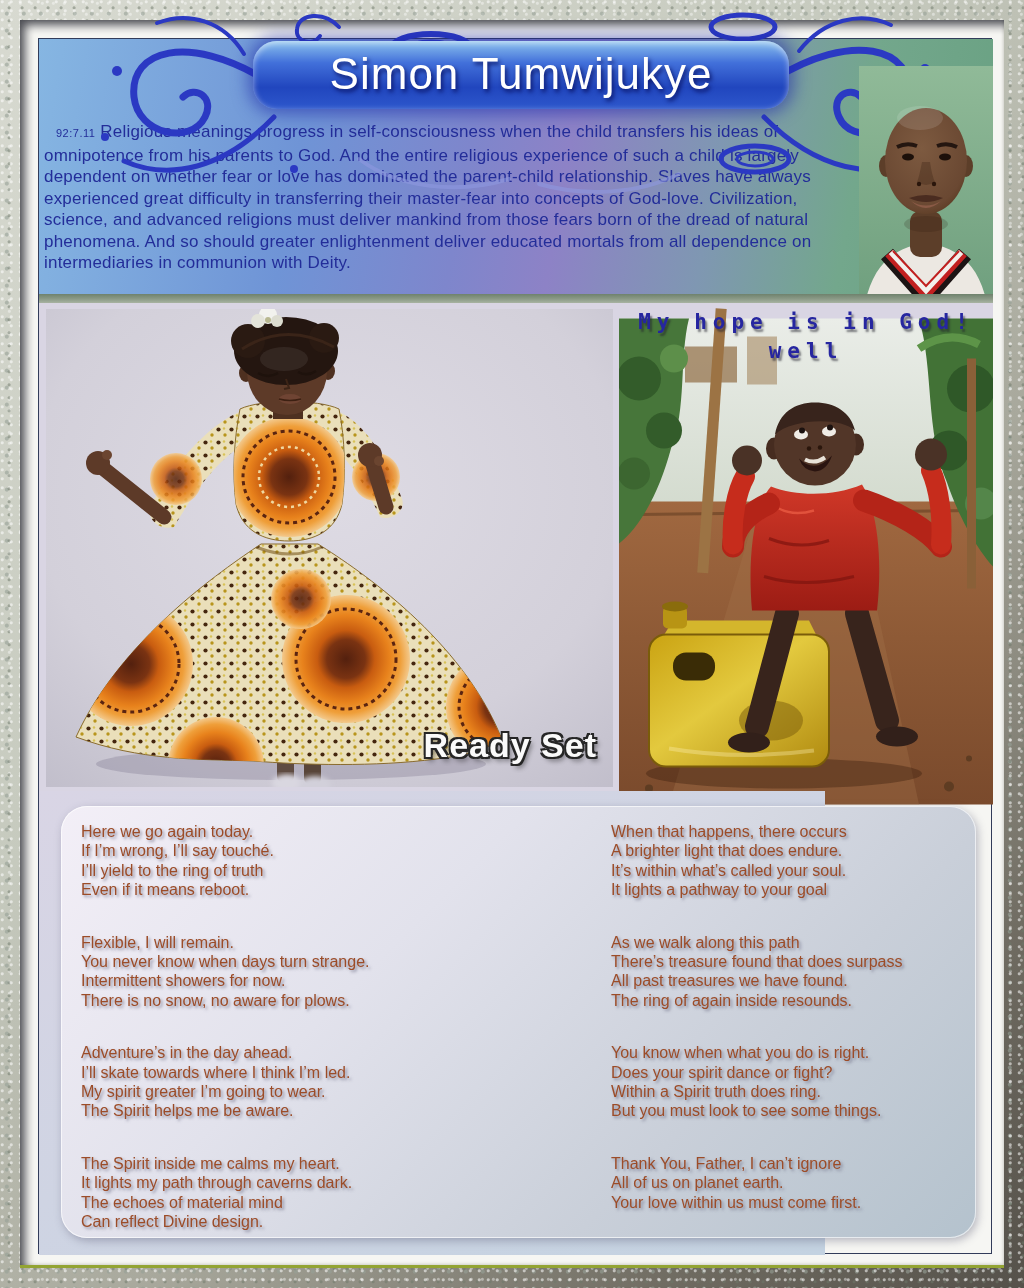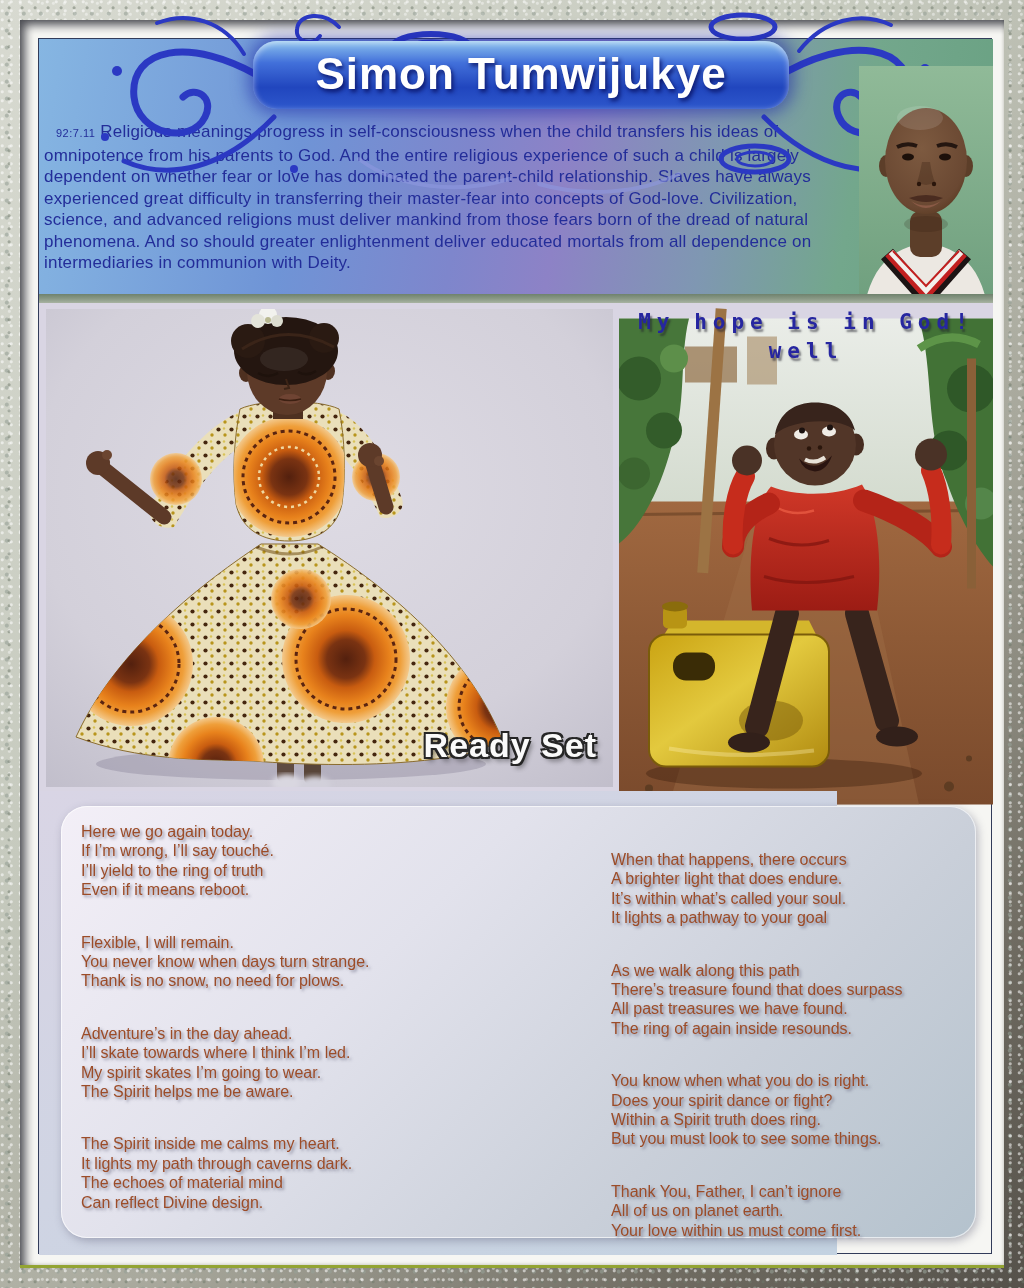--- a/index.html
+++ b/index.html
@@ -20,21 +20,21 @@
   .content{position:absolute;left:38px;top:38px;width:954px;height:1216px;
     border:1px solid #323c5a;box-sizing:border-box;}
   
   .top-section{position:absolute;left:0;top:0;width:954px;height:264px;overflow:visible;
     background:linear-gradient(100deg,#86b6e2 0%,#6f94d6 28%,#7e86cc 45%,#8d82c6 55%,#7f97b2 70%,#73a78c 84%,#69a182 100%);}
   .flourish{position:absolute;left:0;top:-30px;width:954px;height:210px;z-index:2;overflow:visible;}
   .banner{position:absolute;left:214px;top:2px;width:536px;height:68px;z-index:3;
     border-radius:24px;
     background:linear-gradient(180deg,#8cc2ee 0%,#4270da 32%,#2146be 68%,#2d57cc 100%);
     box-shadow:0 0 16px 5px rgba(28,40,168,.55), inset 0 2px 6px rgba(255,255,255,.55);}
-  .page-title{margin:0;text-align:center;font-size:44px;line-height:66px;font-weight:700;
+  .page-title{margin:0;text-align:center;font-size:44px;line-height:66px;font-weight:400;
     letter-spacing:1px;color:#ffffff;text-shadow:2px 3px 4px rgba(8,16,96,.85);}
   .verse{position:absolute;left:5px;top:82px;width:815px;margin:0;z-index:1;
     font-size:17px;line-height:21.5px;color:#232d99;letter-spacing:.2px;}
   .vref{font-size:11px;letter-spacing:.5px;margin-left:12px;}
   .portrait{position:absolute;left:820px;top:27px;width:134px;height:237px;z-index:2;}
   .divider-band{position:absolute;left:0;bottom:0;width:954px;height:9px;z-index:4;
     background:linear-gradient(180deg,#6f826d 0%,#8b9a87 55%,#a8b3a2 100%);}
   
   .middle-section{position:absolute;left:0;top:264px;width:954px;height:488px;background:#d9d5e3;}
   .photo{position:absolute;overflow:hidden;}
@@ -42,27 +42,27 @@
   .photo-right{left:580px;top:1px;width:374px;height:515px;}
   .photo svg{display:block;width:100%;height:100%;}
   .ready-set{position:absolute;right:16px;bottom:22px;font-size:34px;font-weight:600;letter-spacing:1px;
     color:#fafafa;
     text-shadow:-2px -2px 0 #262626,2px -2px 0 #262626,-2px 2px 0 #262626,2px 2px 0 #262626,3px 4px 5px rgba(0,0,0,.45);}
   .hope-text{position:absolute;left:0;top:4px;width:100%;text-align:center;
     font-family:"DejaVu Sans Mono",monospace;font-weight:bold;font-size:21px;line-height:29px;
     letter-spacing:6px;color:#2626a0;text-shadow:2px 3px 2px rgba(35,35,45,.55);}
   
   .bottom-section{position:absolute;left:0;top:752px;width:786px;height:464px;
-    background:linear-gradient(150deg,#d9d5e5 0%,#cfd4e3 45%,#c3d2e1 100%);padding-left:12px;}
+    background:linear-gradient(150deg,#d9d5e5 0%,#cfd4e3 45%,#c3d2e1 100%);}
   .poem-panel{position:absolute;left:22px;top:15px;width:915px;height:432px;border-radius:26px;
     background:linear-gradient(135deg,#f3eff7 0%,#e2e2ec 35%,#c9cfd9 70%,#b4c2cd 100%);
     box-shadow:2px 3px 9px rgba(90,90,115,.4), inset 0 0 0 1px rgba(255,255,255,.65);}
   .poem-col{position:absolute;top:16px;}
   #poem-col-left{left:20px;width:505px;}
-  #poem-col-right{left:550px;width:360px;margin-top:28px;}
+  #poem-col-right{left:550px;width:360px;}
   .stanza{margin:0 0 33px 0;}
   .poem-line{font-size:16px;line-height:19.4px;white-space:nowrap;color:#9c4c28;
     text-shadow:2px 2px 3px rgba(105,105,130,.7);}
 </style>
 </head>
 <body>
 
 <div class="frame">
   <div class="mat"></div>
   <div class="content">
@@ -329,26 +329,27 @@
         <div class="poem-col" id="poem-col-left">
             <div class="stanza">
               <div class="poem-line">Here we go again today.</div>
               <div class="poem-line">If I’m wrong, I’ll say touché.</div>
               <div class="poem-line">I’ll yield to the ring of truth</div>
               <div class="poem-line">Even if it means reboot.</div>
             </div>
             <div class="stanza">
               <div class="poem-line">Flexible, I will remain.</div>
               <div class="poem-line">You never know when days turn strange.</div>
-              <div class="poem-line">Thank is no snow, no need for plows.</div>
+              <div class="poem-line">Intermittent showers for now.</div>
+              <div class="poem-line">There is no snow, no aware for plows.</div>
             </div>
             <div class="stanza">
               <div class="poem-line">Adventure’s in the day ahead.</div>
               <div class="poem-line">I’ll skate towards where I think I’m led.</div>
-              <div class="poem-line">My spirit skates I’m going to wear.</div>
+              <div class="poem-line">My spirit greater I’m going to wear.</div>
               <div class="poem-line">The Spirit helps me be aware.</div>
             </div>
             <div class="stanza">
               <div class="poem-line">The Spirit inside me calms my heart.</div>
               <div class="poem-line">It lights my path through caverns dark.</div>
               <div class="poem-line">The echoes of material mind</div>
               <div class="poem-line">Can reflect Divine design.</div>
             </div>
           </div>
         <div class="poem-col" id="poem-col-right">

